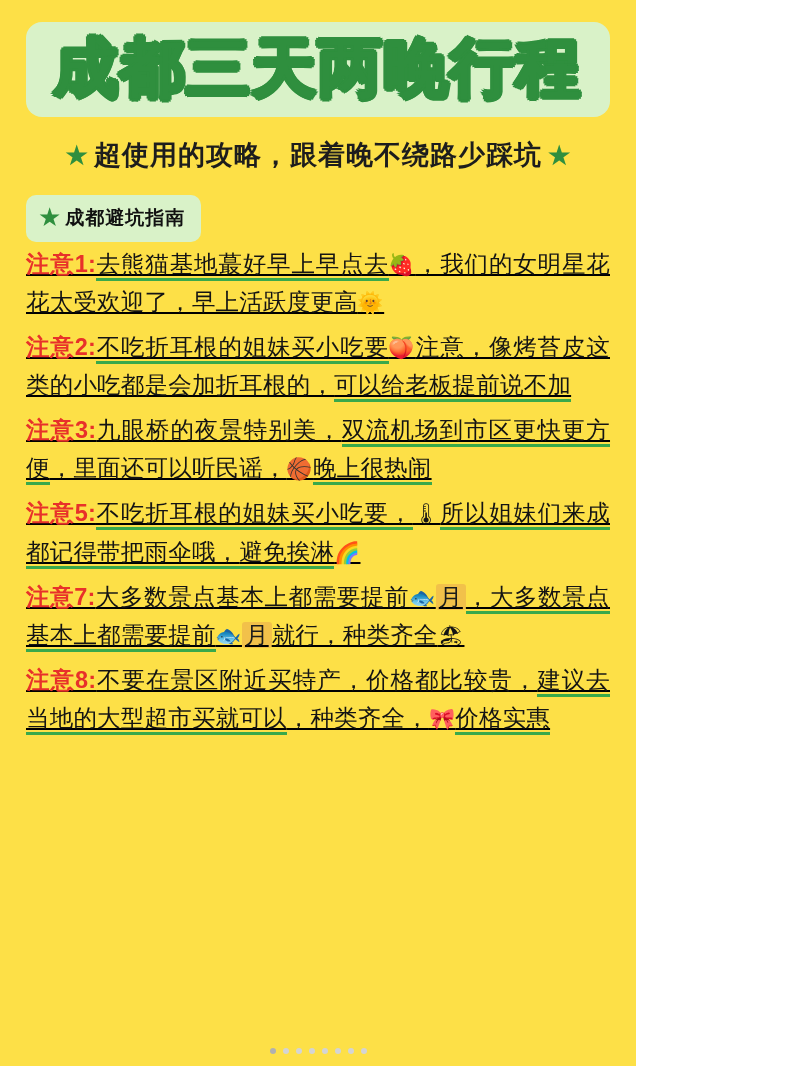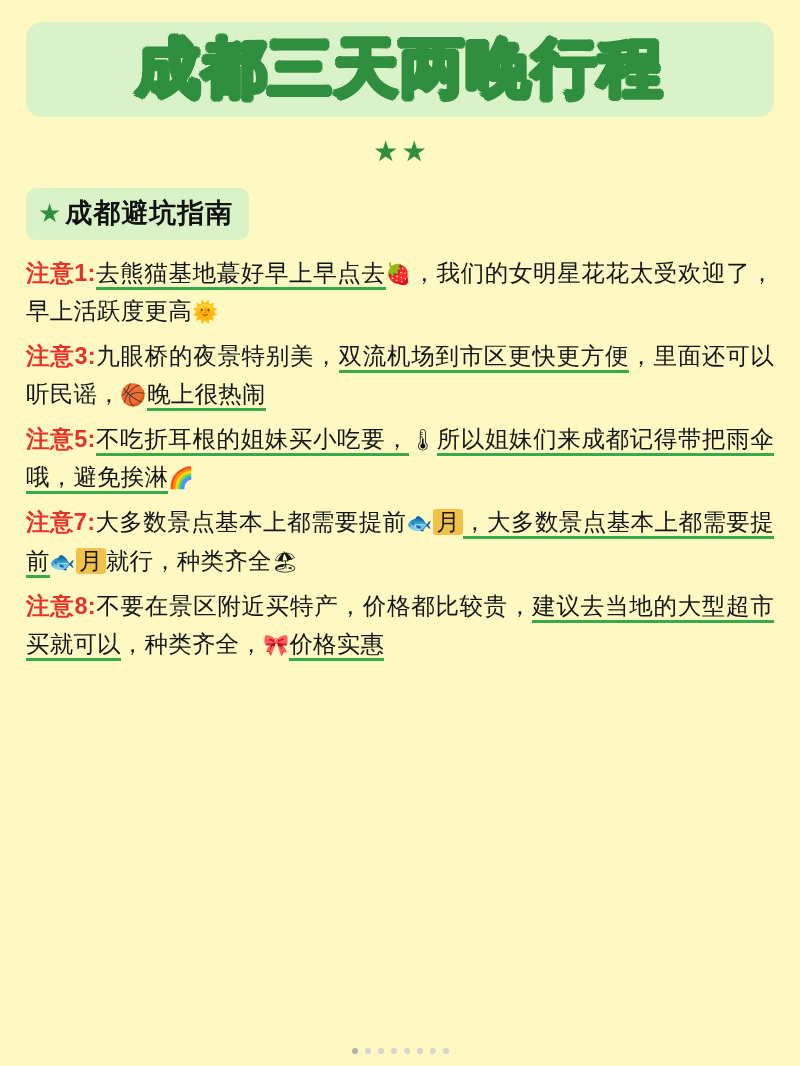--- a/index.html
+++ b/index.html
@@ -8,23 +8,23 @@
   }
   body {
     width: 800px;
     height: 1066px;
     background: #ffffff;
     font-family: "Liberation Sans", sans-serif;
     overflow: hidden;
   }
   .page {
     position: relative;
-    width: 800px;
+    width: 636px;
     height: 1066px;
-    background: #fef9c3;
+    background: #fde047;
     box-sizing: border-box;
     padding: 22px 26px 0 26px;
   }
 
   
   .title-banner {
     background: #d9f2c8;
     border-radius: 16px;
     padding: 12px 10px 14px 10px;
     text-align: center;
@@ -66,29 +66,30 @@
     margin-top: 22px;
     display: inline-flex;
     align-items: center;
     gap: 4px;
     background: #d9f2c8;
     border-radius: 10px;
     padding: 7px 16px 9px 12px;
   }
   .section-heading .star { font-size: 26px; }
   .section-heading-text {
-    font-size: 27px;
+    font-size: 19px;
     font-weight: bold;
     color: #111111;
     letter-spacing: 1px;
   }
 
   
   .body {
-    margin-top: 14px;
+    margin-top: 3px;
+    text-decoration: underline;
   }
   p.note {
     margin: 0 0 7px 0;
     font-size: 23.5px;
     line-height: 1.62;
     color: #141414;
     letter-spacing: 0.2px;
     text-align: justify;
   }
   .lbl {
@@ -132,30 +133,32 @@
 <body>
 
 <div class="page">
 
   <div class="title-banner">
     <div class="title-text">成都三天两晚行程</div>
   </div>
 
   <div class="subtitle-row">
     <span class="star">★</span>
+    <span class="subtitle-text">超使用的攻略，跟着晚不绕路少踩坑</span>
     <span class="star">★</span>
   </div>
 
   <div class="section-heading">
     <span class="star">★</span>
     <span class="section-heading-text">成都避坑指南</span>
   </div>
 
   <div class="body">
       <p class="note"><span class="lbl">注意1:</span><span class="u">去熊猫基地蕞好早上早点去</span><span class="emoji">🍓</span><span>，我们的女明星花花太受欢迎了，早上活跃度更高</span><span class="emoji">🌞</span></p>
+      <p class="note"><span class="lbl">注意2:</span><span class="u">不吃折耳根的姐妹买小吃要</span><span class="emoji">🍑</span><span>注意，像烤苔皮这类的小吃都是会加折耳根的，</span><span class="u">可以给老板提前说不加</span></p>
       <p class="note"><span class="lbl">注意3:</span><span>九眼桥的夜景特别美，</span><span class="u">双流机场到市区更快更方便</span><span>，里面还可以听民谣，</span><span class="emoji">🏀</span><span class="u">晚上很热闹</span></p>
       <p class="note"><span class="lbl">注意5:</span><span class="u">不吃折耳根的姐妹买小吃要，</span><span class="emoji">🌡</span><span class="u">所以姐妹们来成都记得带把雨伞哦，</span><span class="u">避免挨淋</span><span class="emoji">🌈</span></p>
       <p class="note"><span class="lbl">注意7:</span><span>大多数景点基本上都需要提前</span><span class="emoji">🐟</span><span class="tag">月</span><span class="u">，大多数景点基本上都需要提前</span><span class="emoji">🐟</span><span class="tag">月</span><span>就行，种类齐全</span><span class="emoji">🏖</span></p>
       <p class="note"><span class="lbl">注意8:</span><span>不要在景区附近买特产，价格都比较贵，</span><span class="u">建议去当地的大型超市买就可以</span><span>，种类齐全，</span><span class="emoji">🎀</span><span class="u">价格实惠</span></p>
     </div>
 
   <div class="dots">
       <span class="dot active"></span>
       <span class="dot"></span>
       <span class="dot"></span>

